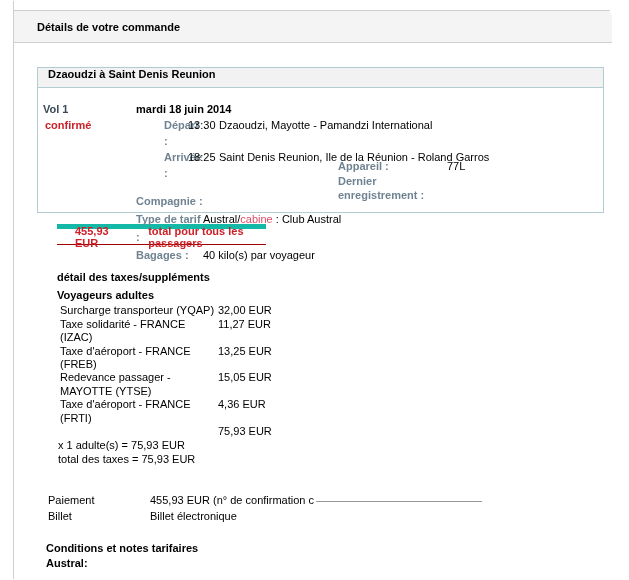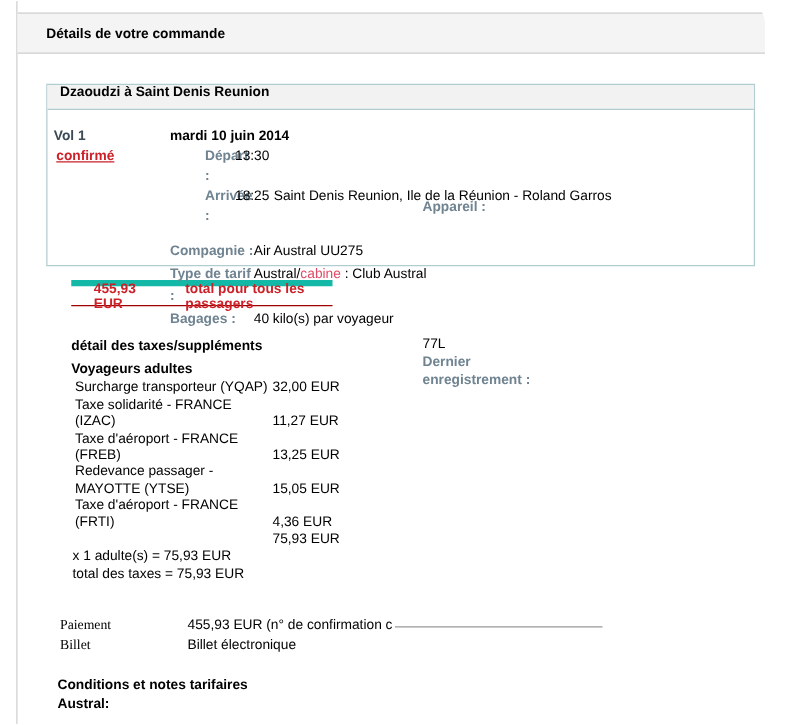--- a/index.html
+++ b/index.html
@@ -13,49 +13,49 @@
                 display:flex; align-items:center; padding-left:23px; font-weight:bold; }
   
   .flight-box { margin:24px 13px 0 23px; border:1px solid #b2cdd2; }
   .flight-box-header { height:20px; background:#f2f2f2; border-bottom:1px solid #b2cdd2;
                        display:flex; padding-left:10px; font-weight:bold; }
   .flight-box-body { position:relative; padding:13px 0 0 3px; height:124px; }
   .fr { display:flex; line-height:16px; }
   .fr2 { display:flex; line-height:18px; }
   .col-status { width:95px; flex:0 0 95px; padding-left:2px; }
   .vol-label { font-weight:bold; color:#3b4a56; }
-  .status-confirmed { font-weight:bold; color:#cc2128; padding-left:4px;text-decoration:underline; }
+  .status-confirmed { font-weight:bold; color:#cc2128; padding-left:4px; }
   .date-bold { font-weight:bold; }
   .lbl { font-weight:bold; color:#6f8391; }
   .dep-lbl { width:52px; flex:0 0 52px;padding-left:28px; }
   .time-col { width:31px; flex:0 0 31px; }
   .info-lbl { width:67px; flex:0 0 67px; }
   .gap11 { margin-top:11px;align-items:flex-end; }
   .cabine { color:#e04a66; font-weight:normal; }
   .right-info { position:absolute; left:300px; top:71px; width:265px; }
-  .right-row { display:flex; line-height:14.5px;flex-direction:column; }
+  .right-row { display:flex; line-height:14.5px; }
   .right-lbl { width:109px; flex:0 0 109px; }
   
   .pay-section { margin-left:43px; margin-top:11px; }
   .pay-title { font-weight:bold; line-height:15px; }
   .red-row { width:209px; border-top:5px solid #14b8a6; border-bottom:1px solid #a00000;
              height:21px; display:flex; align-items:center; color:#cc2128; font-weight:bold; }
   .red-amount { margin-left:18px; }
   .red-note { margin-left:27px; }
   .taxes-title { font-weight:bold; margin-top:25px; line-height:14px; }
   .adults-title { font-weight:bold; margin-top:5px; line-height:13.4px; }
   .tax-table { margin-top:2px; margin-left:3px; }
-  .tax-row { display:flex; line-height:13.4px;align-items:flex-end; }
+  .tax-row { display:flex; line-height:13.4px; }
   .tax-lbl { width:158px; flex:0 0 158px; }
   .tot-line { line-height:13.4px; margin-left:1px; }
   .tot-first { margin-top:1px; }
   
   .pay-rows { margin-left:-9px; margin-top:27px; }
   .pb-row { display:flex; line-height:15.5px; }
-  .pb-lbl { width:102px; flex:0 0 102px;font-family:Liberation Serif, serif; }
+  .pb-lbl { width:102px; flex:0 0 102px; }
   .conf-line { display:inline-block; width:166px; border-bottom:1px solid #999; height:9px; margin-left:2px; }
   
   .cond-section { margin-left:32px; margin-top:17px; }
   .cond-title { font-weight:bold; line-height:15px; }
   .cond-austral { font-weight:bold; line-height:15px; }
 </style>
 </head>
 <body>
 
 <div class="viewport">
@@ -67,40 +67,40 @@
     </div>
 
     <div class="flight-box">
       <div class="flight-box-header">
         <span>Dzaoudzi à Saint Denis Reunion</span>
       </div>
       <div class="flight-box-body">
 
         <div class="fr">
           <span class="col-status vol-label">Vol 1</span>
-          <span class="date-bold">mardi 10 juin 2014</span>
+          <span class="date-bold">mardi 18 juin 2014</span>
         </div>
 
         <div class="fr">
           <span class="col-status status-confirmed">confirmé</span>
           <span class="lbl dep-lbl">Départ :</span>
           <span class="time-col">13:30</span>
+          <span>Dzaoudzi, Mayotte - Pamandzi International</span>
         </div>
 
         <div class="fr">
           <span class="col-status"></span>
           <span class="lbl dep-lbl">Arrivée :</span>
           <span class="time-col">18:25</span>
           <span>Saint Denis Reunion, Ile de la Réunion - Roland Garros</span>
         </div>
 
         <div class="fr2 gap11">
           <span class="col-status"></span>
           <span class="lbl info-lbl">Compagnie :</span>
-          <span>Air Austral UU275</span>
         </div>
 
         <div class="fr2">
           <span class="col-status"></span>
           <span class="lbl info-lbl">Type de tarif :</span>
           <span><span>Austral/</span><span class="cabine">cabine</span><span> : Club Austral</span></span>
         </div>
 
         <div class="fr2">
           <span class="col-status"></span>

